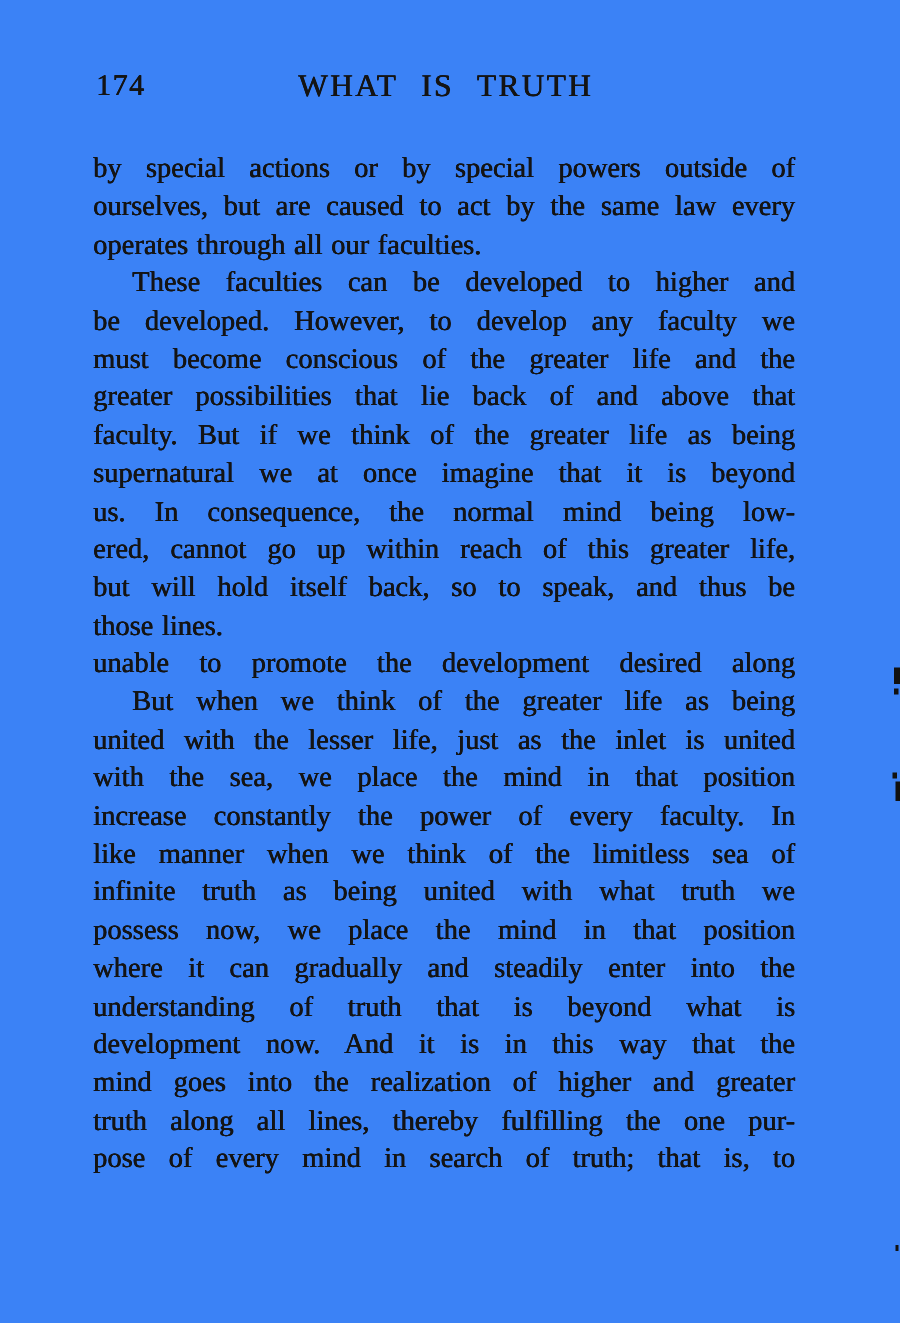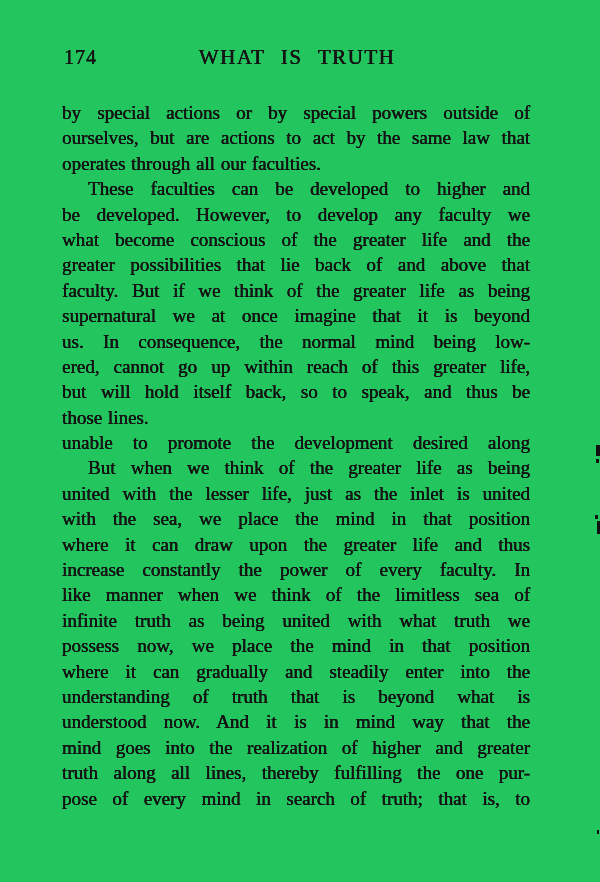--- a/index.html
+++ b/index.html
@@ -4,21 +4,21 @@
 <style>
   html, body {
     margin: 0;
     padding: 0;
     background: #ffffff;
   }
   .page {
     position: relative;
     width: 600px;
     height: 882px;
-    background: #22c55e;
+    background: #3b82f6;
     overflow: hidden;
     font-family: "Liberation Serif", "DejaVu Serif", serif;
     color: #141414;
   }
   
   .inked {
     text-shadow: 0.35px 0 0 currentColor, 0 0.25px 0 currentColor;
   }
   .running-header {
     position: absolute;
@@ -87,48 +87,47 @@
 <div class="page">
 
   <div class="running-header inked">
     <span class="page-number">174</span>
     <span class="running-title">WHAT IS TRUTH</span>
   </div>
 
   <div class="text-block inked">
       <div class="paragraph">
         <div class="line">by special actions or by special powers outside of</div>
-        <div class="line">ourselves, but are actions to act by the same law that</div>
+        <div class="line">ourselves, but are caused to act by the same law every</div>
         <div class="line last-short">operates through all our faculties.</div>
       </div>
       <div class="paragraph">
         <div class="line indent">These faculties can be developed to higher and</div>
         <div class="line">be developed. However, to develop any faculty we</div>
-        <div class="line">what become conscious of the greater life and the</div>
+        <div class="line">must become conscious of the greater life and the</div>
         <div class="line">greater possibilities that lie back of and above that</div>
         <div class="line">faculty. But if we think of the greater life as being</div>
         <div class="line">supernatural we at once imagine that it is beyond</div>
         <div class="line">us. In consequence, the normal mind being low-</div>
         <div class="line">ered, cannot go up within reach of this greater life,</div>
         <div class="line">but will hold itself back, so to speak, and thus be</div>
         <div class="line last-short">those lines.</div>
         <div class="line">unable to promote the development desired along</div>
       </div>
       <div class="paragraph">
         <div class="line indent">But when we think of the greater life as being</div>
         <div class="line">united with the lesser life, just as the inlet is united</div>
         <div class="line">with the sea, we place the mind in that position</div>
-        <div class="line">where it can draw upon the greater life and thus</div>
         <div class="line">increase constantly the power of every faculty. In</div>
         <div class="line">like manner when we think of the limitless sea of</div>
         <div class="line">infinite truth as being united with what truth we</div>
         <div class="line">possess now, we place the mind in that position</div>
         <div class="line">where it can gradually and steadily enter into the</div>
         <div class="line">understanding of truth that is beyond what is</div>
-        <div class="line">understood now. And it is in mind way that the</div>
+        <div class="line">development now. And it is in this way that the</div>
         <div class="line">mind goes into the realization of higher and greater</div>
         <div class="line">truth along all lines, thereby fulfilling the one pur-</div>
         <div class="line">pose of every mind in search of truth; that is, to</div>
       </div>
     </div>
 
   <div class="artifact a1"></div>
   <div class="artifact a2"></div>
   <div class="artifact a3"></div>
   <div class="artifact a4"></div>

